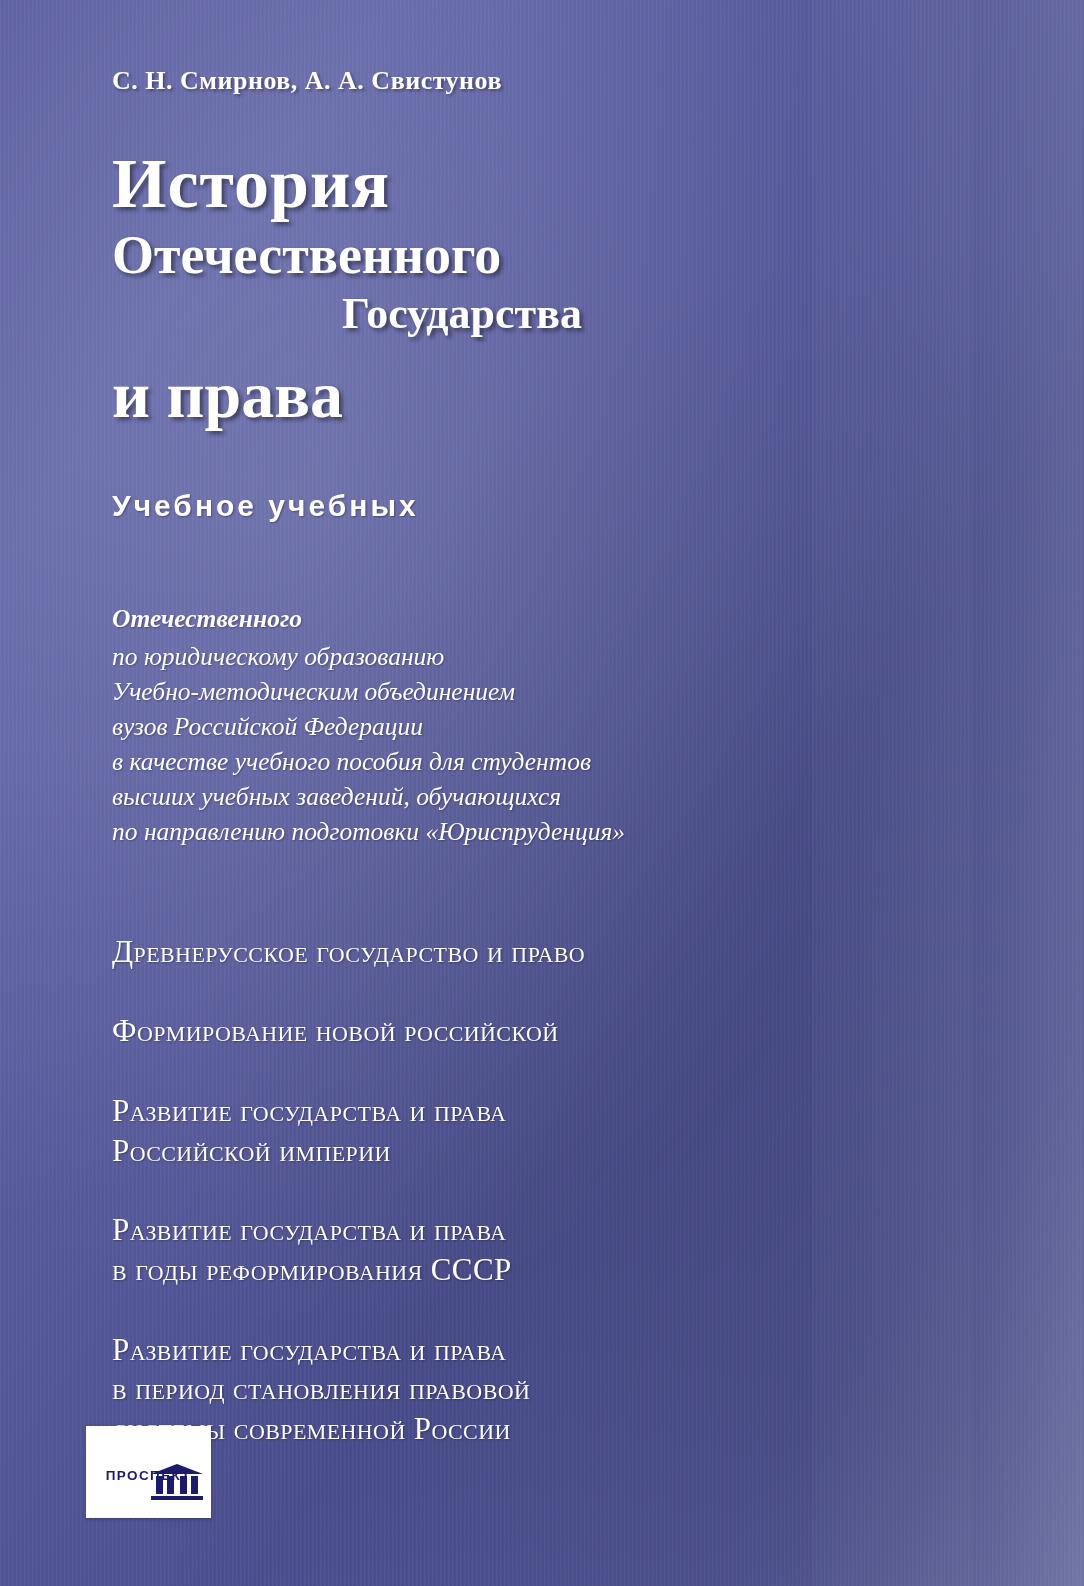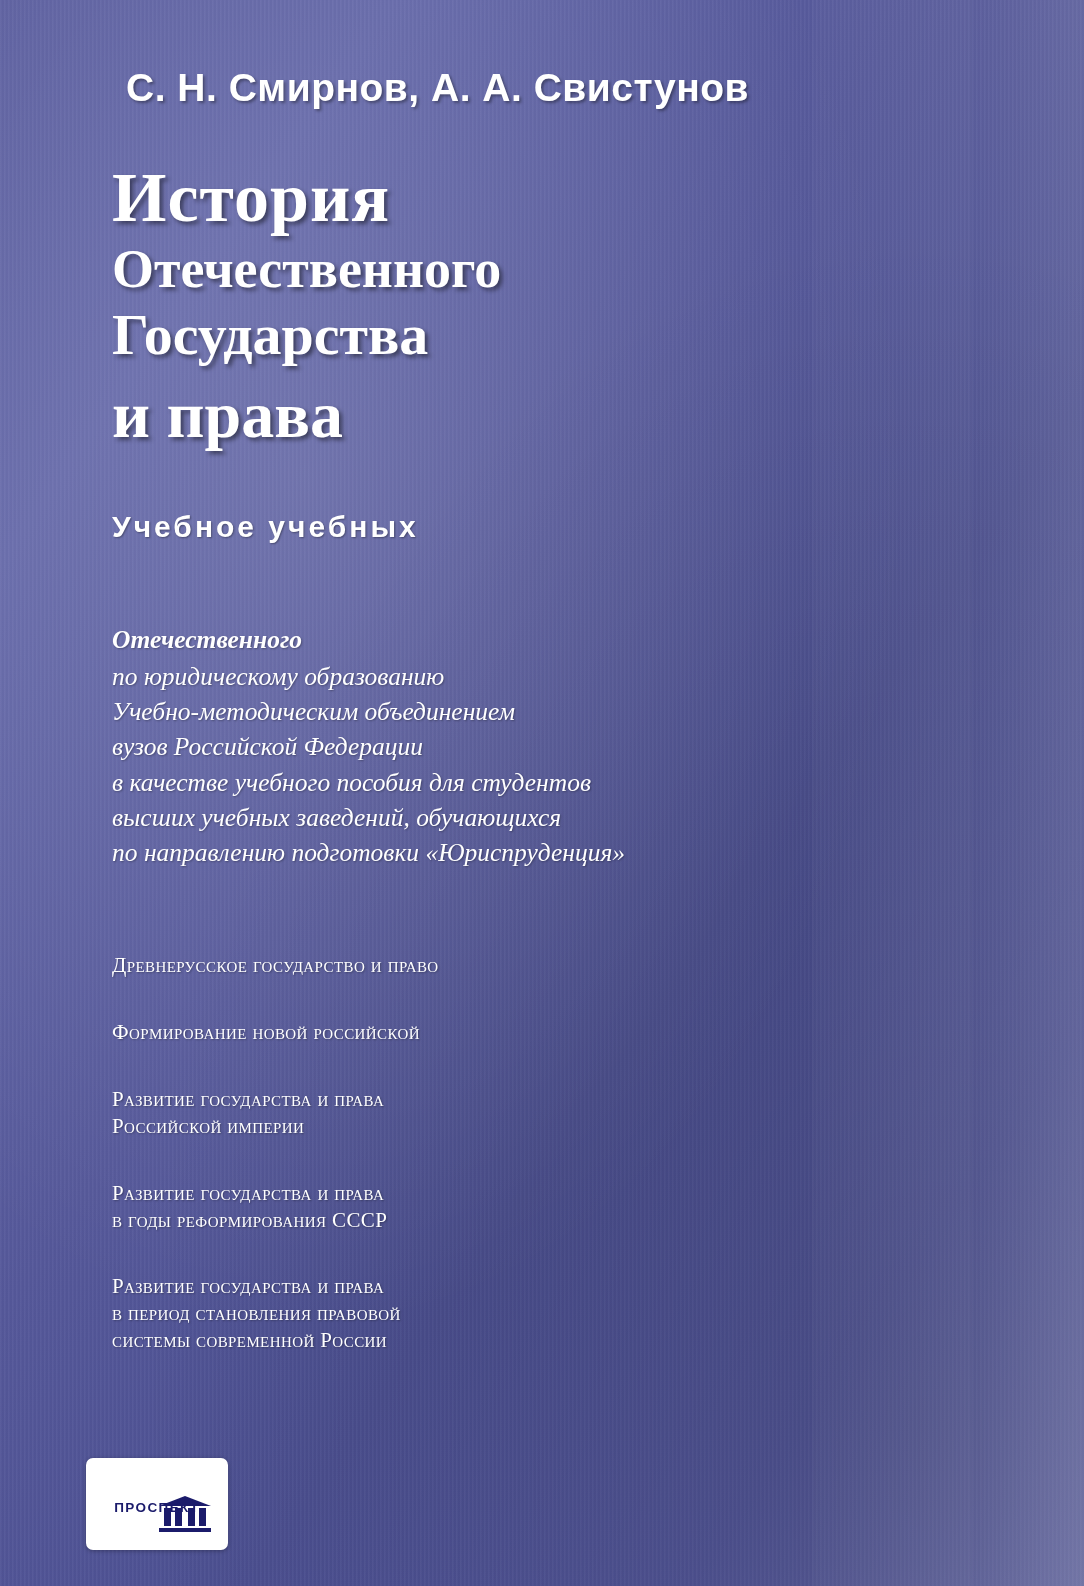--- a/index.html
+++ b/index.html
@@ -56,40 +56,39 @@
   }
 
   
   .front {
     position: relative;
     z-index: 4;
     padding: 66px 0 0 112px;
     width: 700px;
   }
   .authors {
-    font-family: Liberation Sans, sans-serif;
-    font-weight: bold;
-    font-size: 39px;
+    font-family: Liberation Serif, serif;
+    font-weight: bold;
+    font-size: 26px;
     letter-spacing: 0.5px;
     color: #ffffff;
     text-shadow: 2px 2px 3px rgba(0,0,0,0.35);
     margin-bottom: 52px;
-    margin-left: 14px;
   }
   .title {
     font-family: "Liberation Serif", serif;
     font-weight: bold;
     color: #ffffff;
     text-shadow: 3px 3px 4px rgba(0,0,0,0.45);
     line-height: 1.04;
   }
   .title .l1 { font-size: 70px; letter-spacing: 1px; display: block; }
   .title .l2 { font-size: 54px; letter-spacing: 0px; display: block; margin-top: 6px;}
-  .title .l3 { font-size: 58px; letter-spacing: 0px; display: block; margin-top: 8px;}
-  .title .l4 { font-size: 66px; letter-spacing: 0px; display: block; margin-top: 16px;}
+  .title .l3 { font-size: 44px; letter-spacing: 0px; display: block; margin-top: 8px; text-align: center;}
+  .title .l4 { font-size: 66px; letter-spacing: 0px; display: block; margin-top: 24px;}
 
   .subtitle {
     font-family: "Liberation Sans", sans-serif;
     font-weight: bold;
     font-size: 30px;
     letter-spacing: 3px;
     margin-top: 60px;
     color: #ffffff;
     text-shadow: 1px 1px 2px rgba(0,0,0,0.35);
   }
@@ -111,40 +110,40 @@
     margin-bottom: 2px;
   }
   .recommend .ln { display: block; }
 
   .topics {
     margin-top: 82px;
     width: 640px;
   }
   .topic {
     font-family: "Liberation Serif", serif;
-    font-size: 21px;
+    font-size: 31px;
     line-height: 1.28;
     letter-spacing: 0.4px;
     margin-bottom: 40px;
     color: #ffffff;
     text-shadow: 1px 1px 2px rgba(0,0,0,0.32);
     font-variant: small-caps;
   }
   .topic .ln { display: block; }
 
   
   .publisher {
     position: absolute;
     left: 86px;
-    bottom: 36px;
+    bottom: 68px;
     z-index: 5;
-    width: 142px;
+    width: 125px;
     height: 92px;
     background: #ffffff;
-    border-radius: 7px;
+    border-radius: 0;
     display: flex;
     flex-direction: column;
     align-items: center;
     justify-content: center;
     box-shadow: 0 1px 4px rgba(0,0,0,0.3);
   }
   .publisher .mark {
     width: 0;
     height: 0;
     margin-bottom: 6px;

